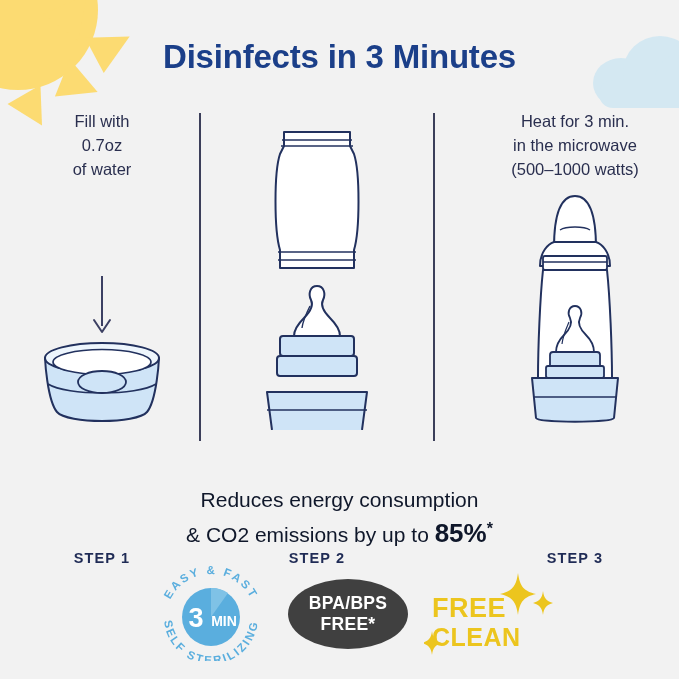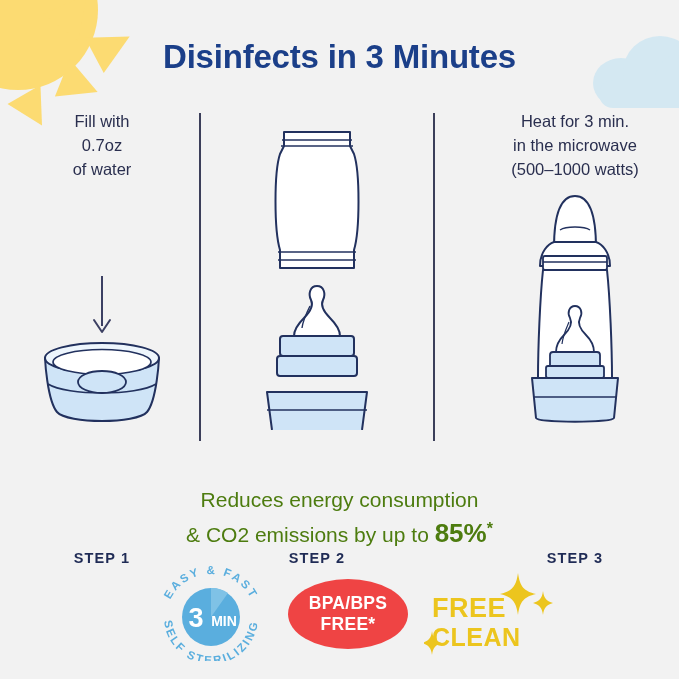--- a/index.html
+++ b/index.html
@@ -60,34 +60,34 @@
   .art-assembled{top:78px;}
 
   .steplabel{
     position:absolute;top:440px;width:100%;text-align:center;
     font-size:14.5px;font-weight:bold;letter-spacing:1.1px;color:#1f2b55;
   }
 
   
   .claim{
     position:absolute;left:0;top:485px;width:679px;text-align:center;
-    font-size:21px;color:#4d7c0f;line-height:1.42;
+    font-size:21px;color:#0f172a;line-height:1.42;
   }
   .claim .big{font-size:26px;font-weight:bold;}
   .claim .star{font-size:16px;vertical-align:super;font-weight:bold;}
 
   
   .badges{position:absolute;left:0;top:565px;width:679px;height:92px;}
 
   .badge-3min{position:absolute;left:152px;top:0;width:118px;height:96px;}
   .badge-bpa{position:absolute;left:288px;top:14px;width:120px;height:70px;}
   .badge-easy{position:absolute;left:424px;top:4px;width:136px;height:88px;}
 
   .bpa-ellipse{
-    width:120px;height:70px;border-radius:50%;background:#ef4444;
+    width:120px;height:70px;border-radius:50%;background:#404040;
     display:flex;flex-direction:column;align-items:center;justify-content:center;
     color:#ffffff;font-weight:bold;font-size:17.5px;line-height:1.18;letter-spacing:0.3px;
   }
 
   .easy-text{
     position:absolute;left:8px;top:26px;color:#ecc51e;font-weight:bold;
     line-height:1.0;text-align:left;
   }
   .easy-text .l1{font-size:27px;letter-spacing:0.5px;display:block;}
   .easy-text .l2{font-size:25px;letter-spacing:0.5px;display:block;margin-top:3px;}

